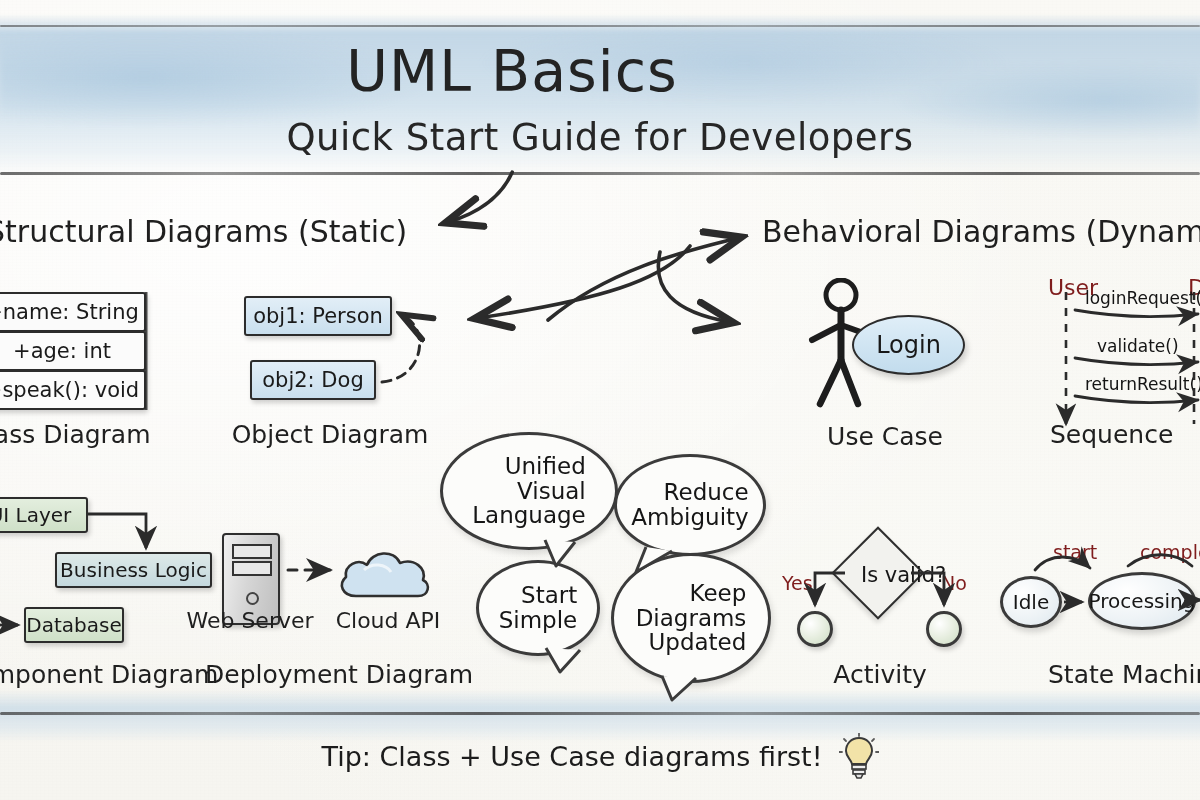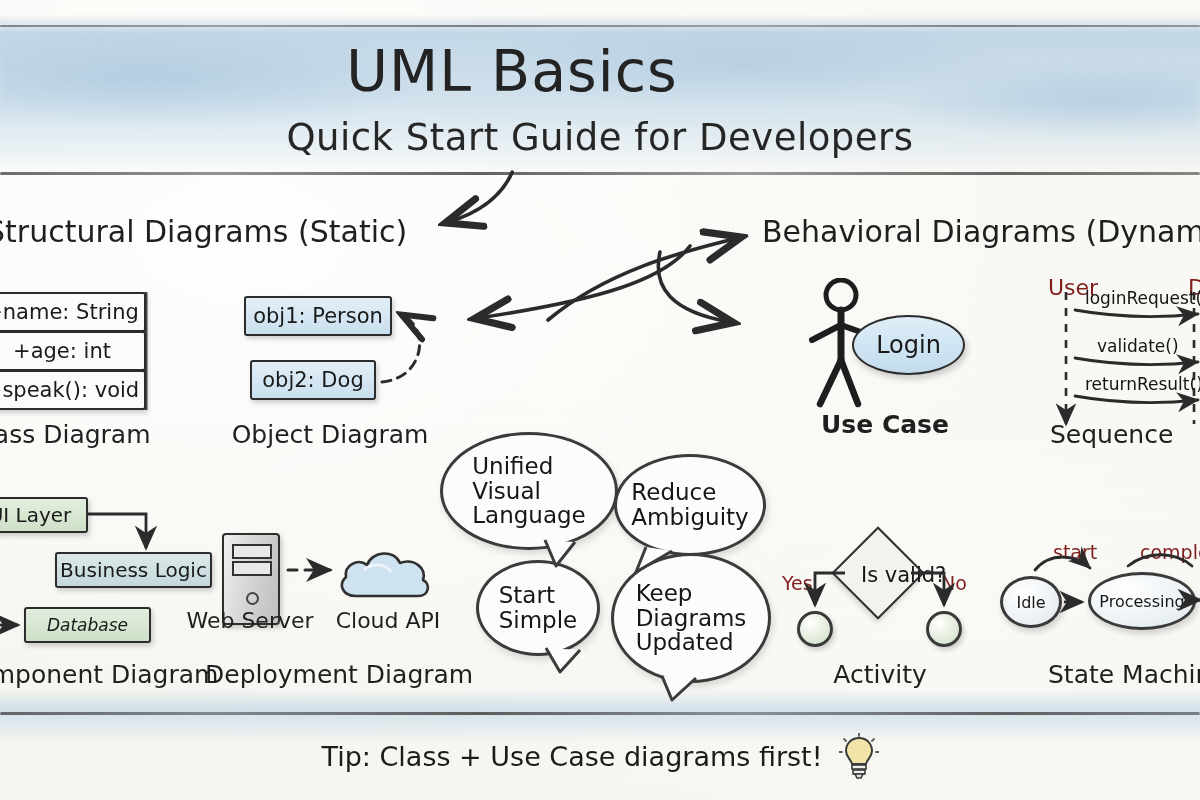--- a/index.html
+++ b/index.html
@@ -136,21 +136,21 @@
     border-radius: 50%;
     display: flex; align-items: center; justify-content: center;
     font-size: 24px; color: #181818;
     background: linear-gradient(180deg,#dfeef8 0%, #c2dced 100%);
     box-shadow: 2px 4px 6px rgba(0,0,0,0.18);
   }
   .state-ellipse {
     position: absolute; box-sizing: border-box;
     border: 3px solid #3a3a3a; border-radius: 50%;
     display:flex; align-items:center; justify-content:center;
-    font-size: 16px; color:#161616;
+    font-size: 20px; color:#161616;
     background: radial-gradient(ellipse at 35% 30%, #ffffff 0%, #eef3f6 55%, #dde7ee 100%);
     box-shadow: 2px 4px 6px rgba(0,0,0,0.16);
   }
   .node-circle {
     position: absolute; box-sizing: border-box;
     border: 3px solid #3a3a3a; border-radius: 50%;
     background: radial-gradient(circle at 35% 32%, #ffffff 0%, #e7eee0 50%, #cdddc4 100%);
     box-shadow: 2px 3px 5px rgba(0,0,0,0.18);
   }
   .diamond {
@@ -166,21 +166,21 @@
     font-size: 21px; color: #161616; white-space: nowrap;
   }
 
   .bubble {
     position: absolute;
     box-sizing: border-box;
     border: 3px solid #3b3b3b;
     border-radius: 50%;
     background: #fcfcfa;
     display: flex; align-items: center; justify-content: center;
-    text-align: left;
+    text-align: right;
     font-size: 23px; line-height: 1.08;
     color: #161616;
     box-shadow: 2px 4px 7px rgba(0,0,0,0.13);
   }
 
   .small-label {
     position: absolute;
     font-size: 19px;
     color: #7f1d1d;
     white-space: nowrap;
@@ -231,21 +231,21 @@
   <div class="sk-box fill-white" style="left:-22px; top:331px; width:168px; height:40px;">+age: int</div>
   <div class="sk-box fill-white" style="left:-22px; top:370px; width:168px; height:40px;">+speak(): void</div>
   <div class="caption" style="left:-40px; top:420px; width:200px;">Class Diagram</div>
 
   <div class="sk-box fill-blue" style="left:244px; top:296px; width:148px; height:40px;">obj1: Person</div>
   <div class="sk-box fill-blue" style="left:250px; top:360px; width:126px; height:40px;">obj2: Dog</div>
   <div class="caption" style="left:230px; top:420px; width:200px;">Object Diagram</div>
 
   <div class="sk-box fill-green" style="left:-28px; top:497px; width:116px; height:36px; font-size:20px;">UI Layer</div>
   <div class="sk-box fill-greenblue" style="left:15px; top:552px; width:157px; height:36px; font-size:20px;">Business Logic</div>
-  <div class="sk-box fill-green" style="left:24px; top:607px; width:127px; height:36px; font-size:17px;font-style:italic;">Database</div>
+  <div class="sk-box fill-green" style="left:24px; top:607px; width:100px; height:36px; font-size:20px;">Database</div>
   <div class="caption" style="left:-42px; top:660px; width:240px;">Component Diagram</div>
 
   <div style="position:absolute; left:222px; top:533px; width:54px; height:88px;
               border:2.5px solid #2e2e2e; border-radius:4px;
               background:linear-gradient(100deg,#f0f0f0 0%, #d6d6d6 45%, #bfbfbf 100%);
               box-shadow:2px 3px 5px rgba(0,0,0,.2);">
     <div style="position:absolute; left:8px; top:9px; width:36px; height:11px; border:2px solid #333; background:#e8e8e8;"></div>
     <div style="position:absolute; left:8px; top:26px; width:36px; height:11px; border:2px solid #333; background:#e8e8e8;"></div>
     <div style="position:absolute; left:22px; top:57px; width:9px; height:9px; border:2px solid #444; border-radius:50%;"></div>
   </div>
@@ -264,21 +264,21 @@
     <svg viewBox="0 0 82 135" width="82" height="135">
       <circle cx="41" cy="17" r="15" fill="none" stroke="#1d1d1d" stroke-width="5"></circle>
       <line x1="41" y1="32" x2="41" y2="82" stroke="#1d1d1d" stroke-width="7" stroke-linecap="round"></line>
       <line x1="41" y1="47" x2="12" y2="62" stroke="#1d1d1d" stroke-width="6" stroke-linecap="round"></line>
       <line x1="41" y1="47" x2="72" y2="58" stroke="#1d1d1d" stroke-width="6" stroke-linecap="round"></line>
       <line x1="41" y1="82" x2="20" y2="126" stroke="#1d1d1d" stroke-width="6.5" stroke-linecap="round"></line>
       <line x1="41" y1="82" x2="58" y2="126" stroke="#1d1d1d" stroke-width="6.5" stroke-linecap="round"></line>
     </svg>
   </div>
   <div class="ellipse" style="left:852px; top:315px; width:113px; height:60px;">Login</div>
-  <div class="caption" style="left:785px; top:410px; width:200px;font-weight:bold;">Use Case</div>
+  <div class="caption" style="left:785px; top:422px; width:200px;">Use Case</div>
 
   <div class="small-label" style="left:1048px; top:275px; font-size:22px;">User</div>
   <div class="small-label" style="left:1188px; top:275px; font-size:22px;">DB</div>
 
   <div class="msg-label" style="left:1085px; top:288px;">loginRequest()</div>
   <div class="msg-label" style="left:1097px; top:336px;">validate()</div>
   <div class="msg-label" style="left:1085px; top:374px;">returnResult()</div>
   <div class="caption" style="left:1050px; top:420px; width:200px; text-align:left;">Sequence</div>
 
   <div class="diamond" style="left:845px; top:540px; width:66px; height:66px;"></div>

